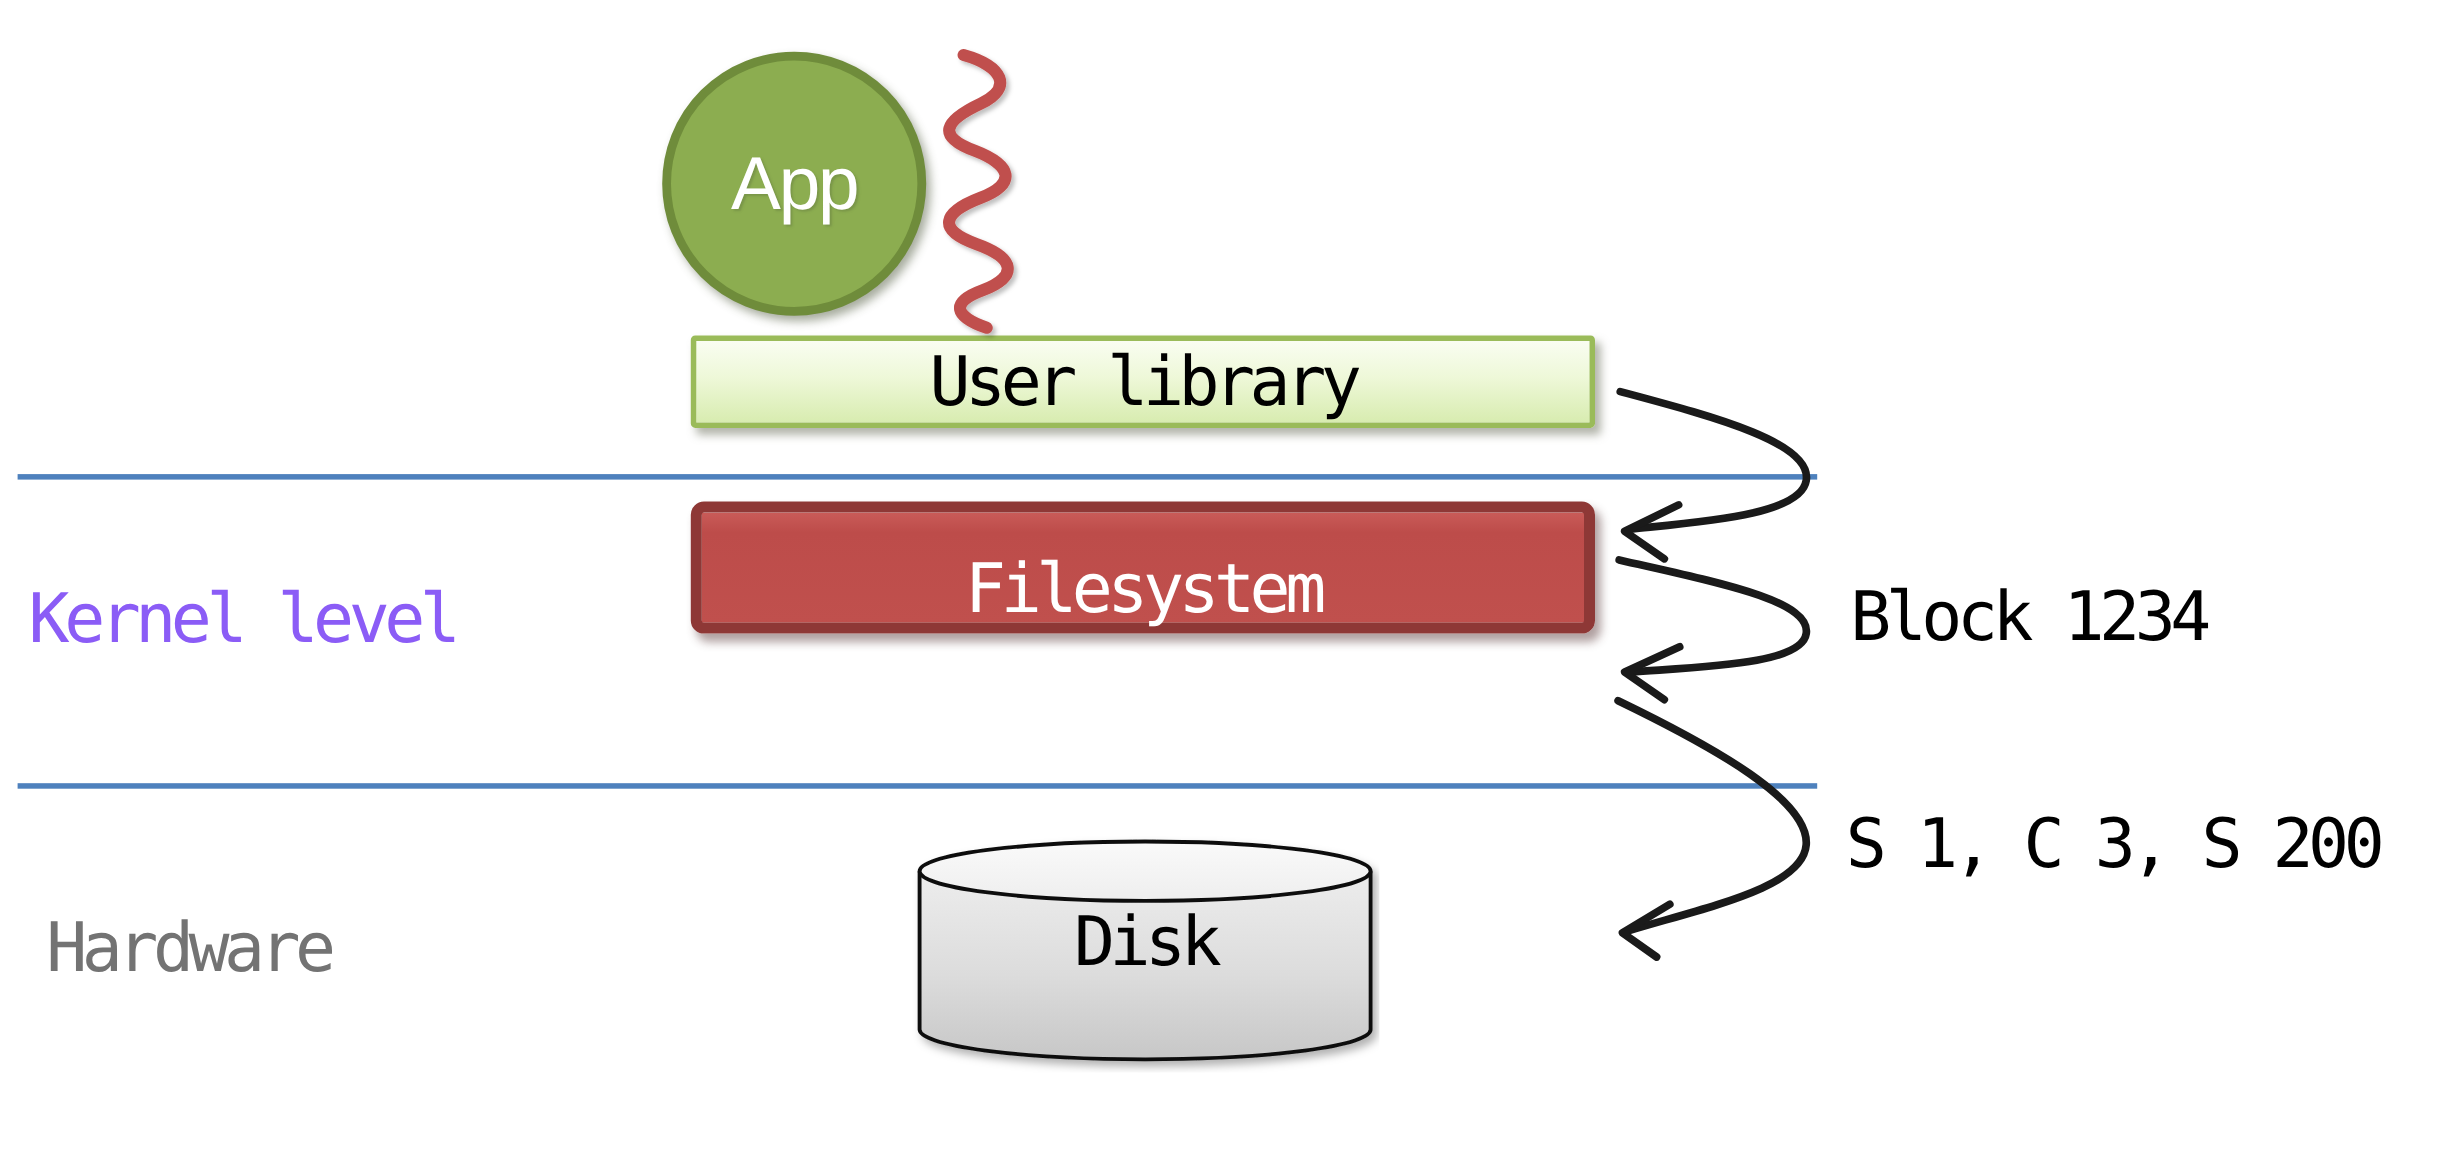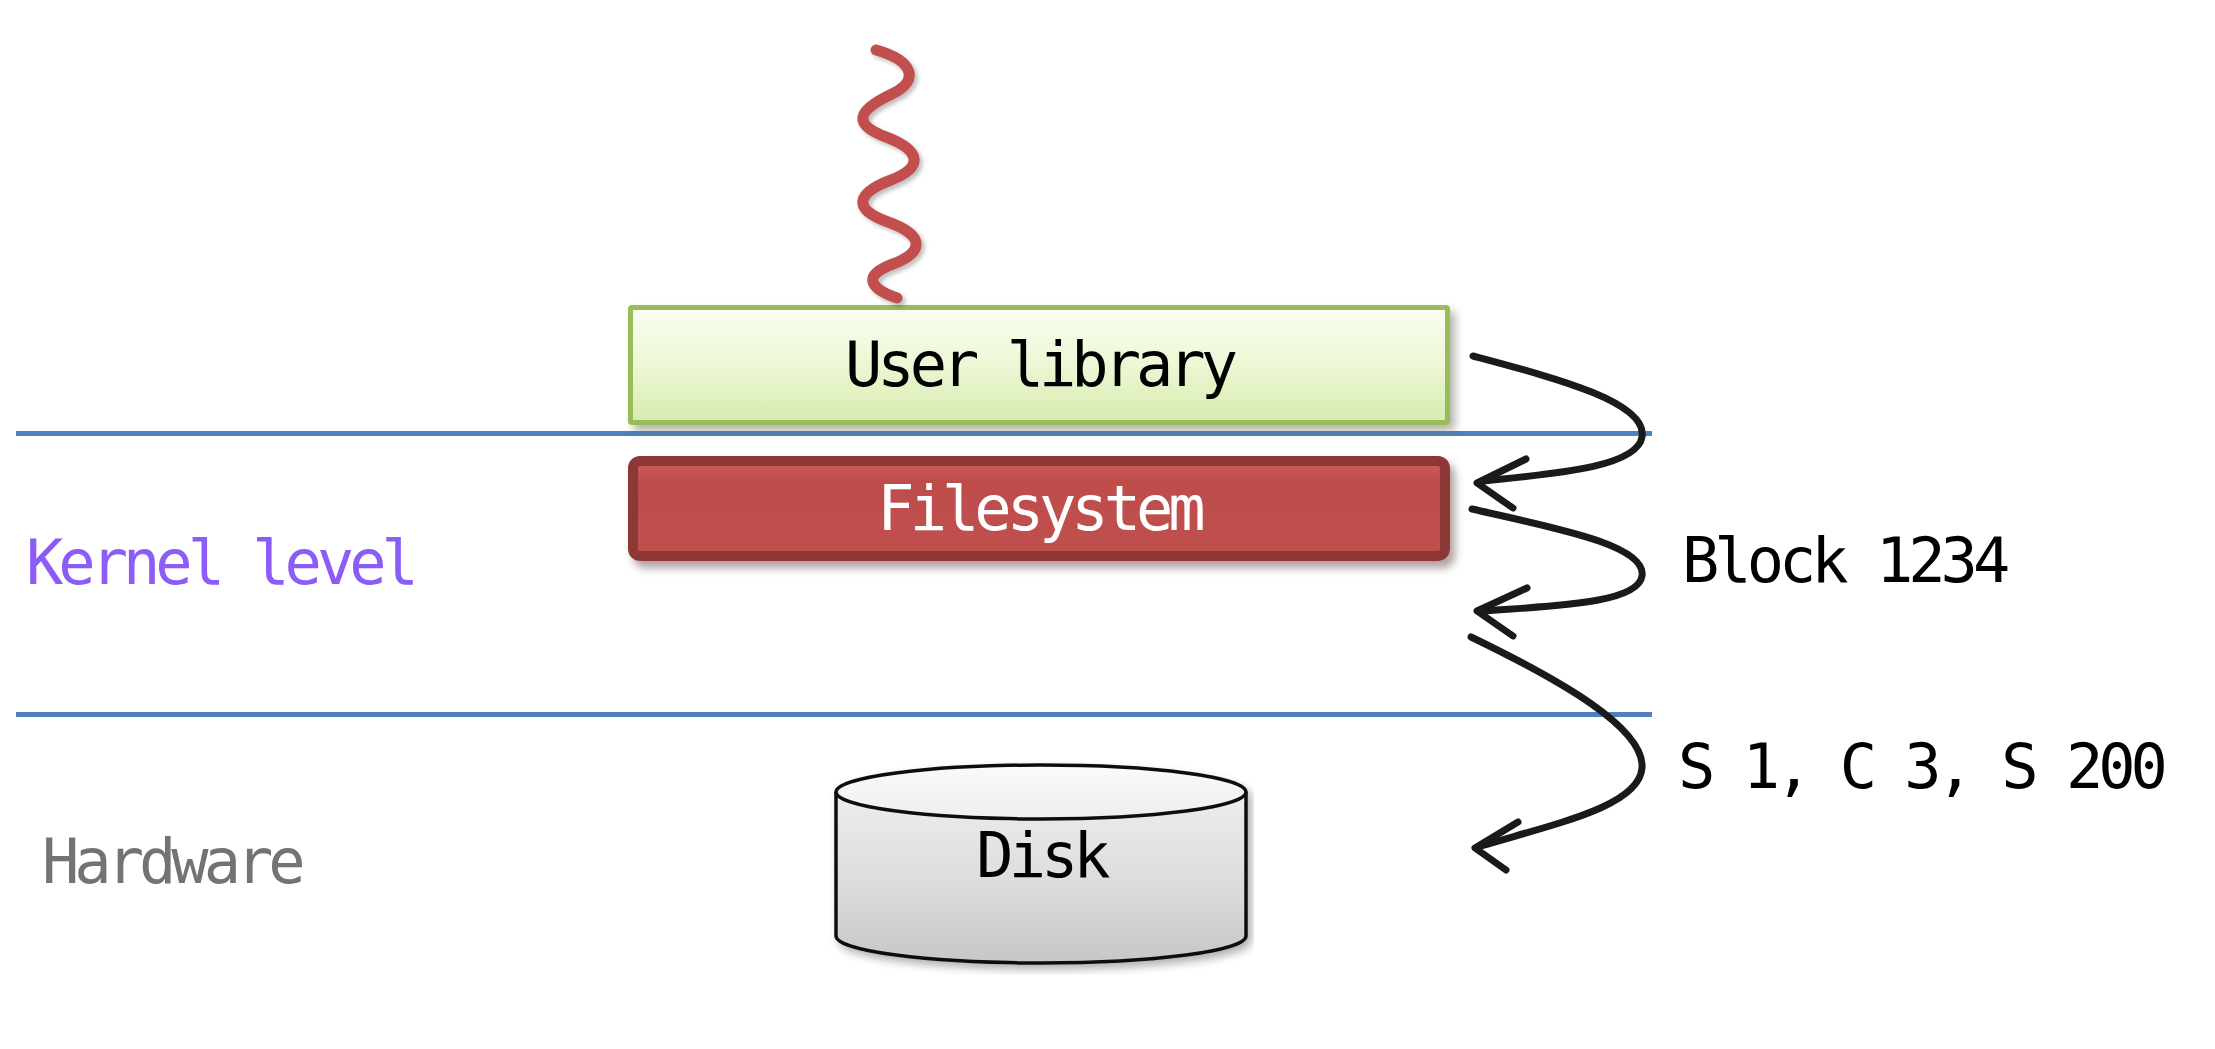--- a/index.html
+++ b/index.html
@@ -51,35 +51,35 @@
     text-shadow:2px 2px 2px rgba(90,110,60,0.35);
   }
   
   .layer-box{
     position:absolute;left:628px;width:822px;
     box-sizing:border-box;
     display:flex;align-items:center;justify-content:center;
     font-size:62px;letter-spacing:-5px;line-height:1;
   }
   .box-user-library{
-    top:305px;height:120px;
+    top:305px;height:84px;
     background:linear-gradient(180deg,#f9fdf1 0%,#eef8d8 45%,#d8ecb0 100%);
     border:5px solid #9ABB59;
     border-radius:4px;
     box-shadow:5px 6px 8px rgba(105,110,90,0.5);
     color:#000;
   }
   .box-red{
     background:linear-gradient(180deg,#c95b58 0%,#bd4c4a 18%,#c0504d 100%);
     border:10px solid #8E3836;
     border-radius:12px;
     box-shadow:5px 7px 9px rgba(80,45,45,0.45);
     color:#ffffff;
   }
-  .box-filesystem{top:456px;height:105px;}
+  .box-filesystem{top:456px;height:120px;align-items:flex-end;}
   .box-block-layer{top:583px;height:106px;}
   
   .disk-svg{position:absolute;left:828px;top:760px;}
   .disk-label{
     position:absolute;left:1041px;top:856px;
     transform:translate(-50%,-50%);
     font-size:62px;letter-spacing:-5px;color:#000;line-height:1;
     white-space:nowrap;
   }
   
@@ -89,20 +89,23 @@
 <body>
 
 <div id="canvas">
 
   <div class="mono-label lvl-kernel">Kernel level</div>
   <div class="mono-label lvl-hardware">Hardware</div>
 
   <div class="separator sep-1"></div>
   <div class="separator sep-2"></div>
 
+  <div class="app-circle">
+    <span class="app-text">App</span>
+  </div>
 
   <div class="layer-box box-user-library">
     <span>User library</span>
   </div>
   <div class="layer-box box-red box-filesystem">
     <span>Filesystem</span>
   </div>
 
   <svg class="disk-svg" width="426" height="215" viewBox="0 0 426 215">
     <defs>

